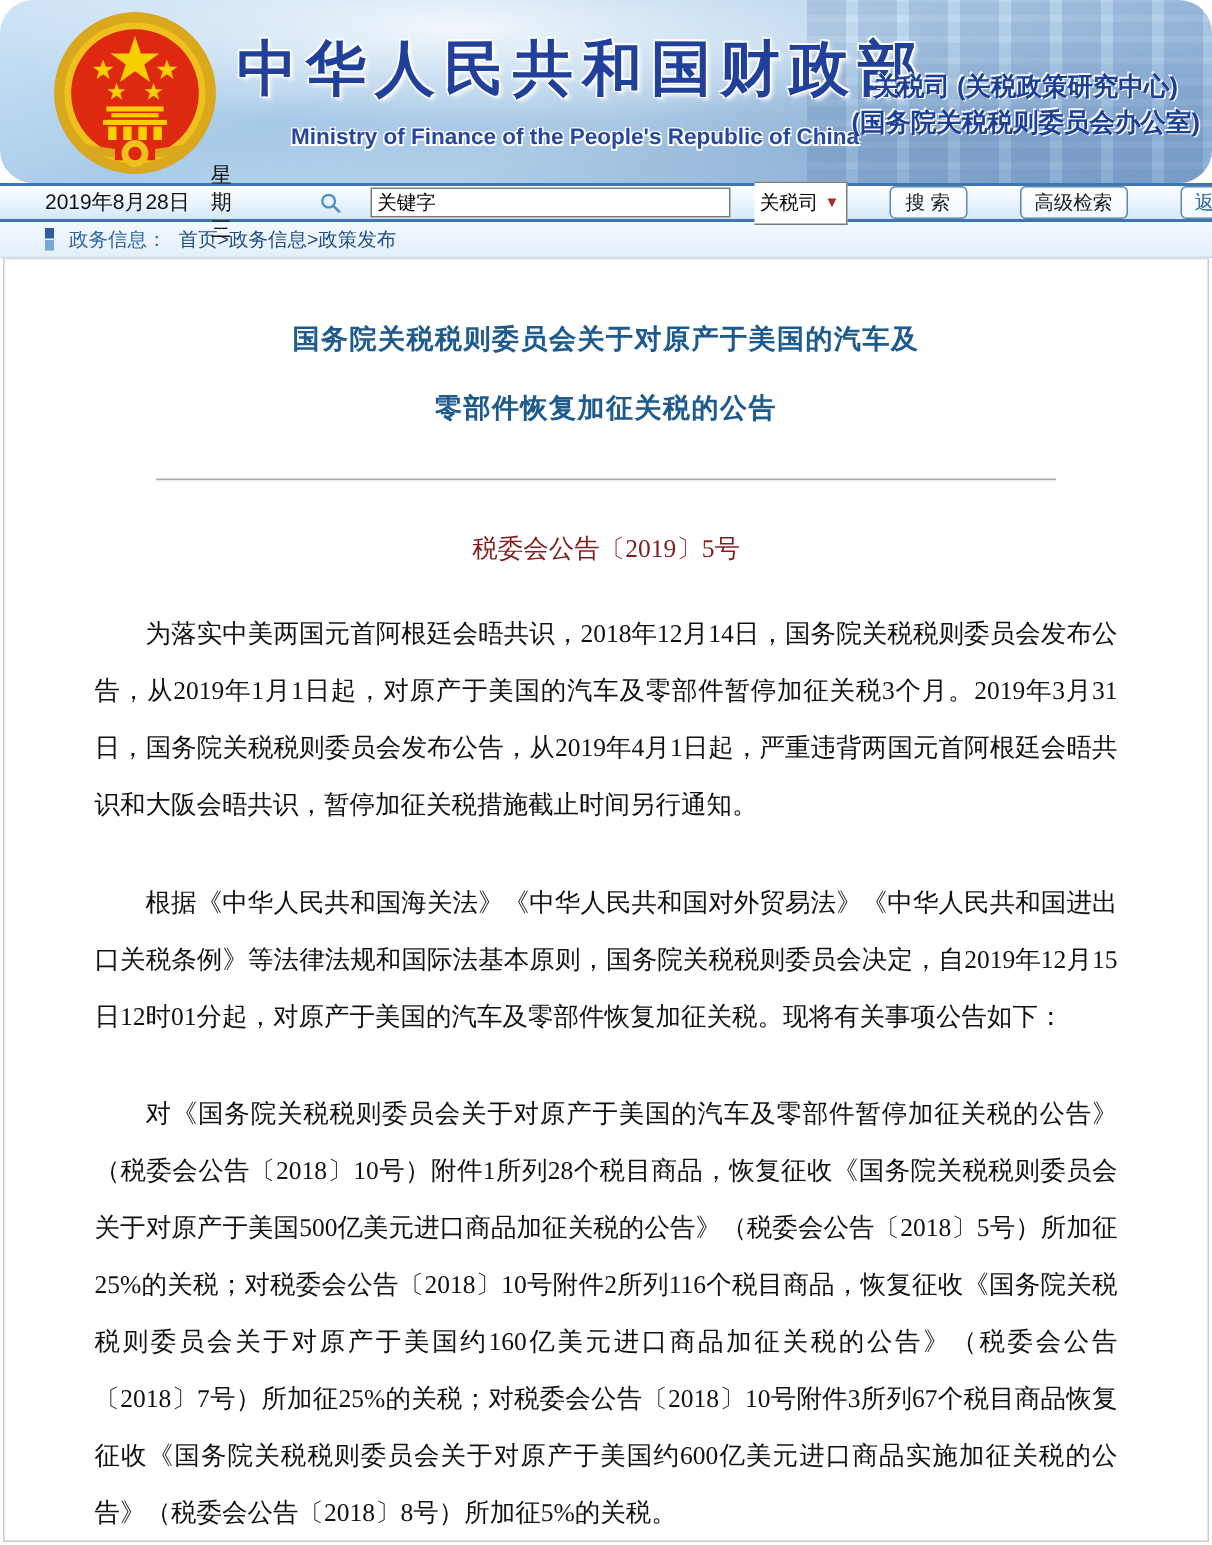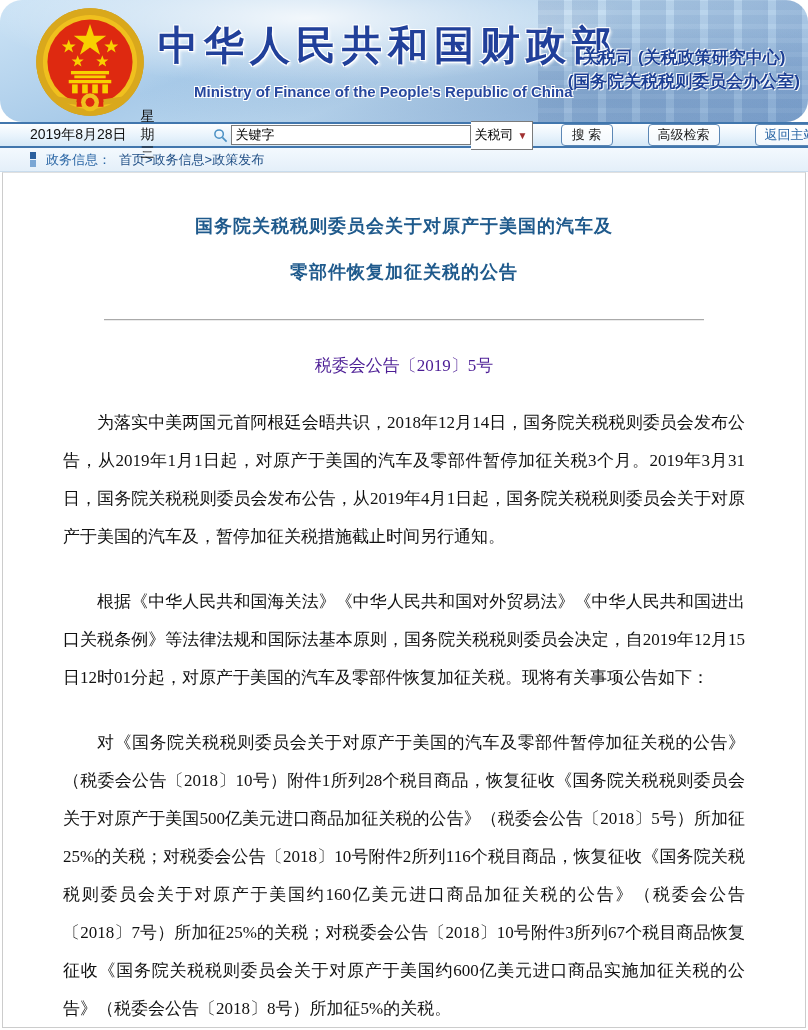--- a/index.html
+++ b/index.html
@@ -62,21 +62,21 @@
     position: relative; height: 26px;
     border-top: 2px solid #4176ad;
     border-bottom: 2px solid #4176ad;
     background: linear-gradient(180deg, #fdfeff 0%, #e8f3fc 55%, #d5e8f7 100%);
     display: flex; align-items: center;
     font-family: "Liberation Sans", "DejaVu Sans", sans-serif;
     font-size: 14px;
   }
   .nav-date { margin-left: 30px; color: #111; white-space: nowrap; }
   .nav-weekday { margin-left: 14px; color: #111; }
-  .search-group { display: flex; align-items: center; margin-left: 58px; }
+  .search-group { display: flex; align-items: center; margin-left: 58px; gap: 16px; }
   .search-icon { width: 15px; height: 15px; margin-right: 3px; }
   .search-input {
     width: 240px; height: 20px; border: 1px solid #7a7a7a; background: #fff;
     font-family: "Liberation Sans", "DejaVu Sans", sans-serif;
     font-size: 13px; padding: 0 4px; color: #000; outline: none;
   }
   .select-box {
     width: 62px; height: 29px; border: 1px solid #7a7a7a; border-left: none;
     background: #fff; display: flex; align-items: center; justify-content: space-between;
     padding: 0 4px; font-size: 13px; cursor: default;
@@ -126,21 +126,21 @@
   .divider {
     margin: 24px auto 0 auto;
     width: 88%;
     border-top: 1px solid #aaaaaa;
     box-shadow: 0 1px 0 rgba(0,0,0,.08);
   }
   .doc-number {
     margin-top: 34px;
     text-align: center;
     font-size: 17px;
-    color: #4c1d95;
+    color: #7f1d1d;
   }
   .article-body p {
     margin-top: 27px;
     font-size: 17px;
     color: #111;
     line-height: 38px;
     text-align: justify;
     text-indent: 2em;
   }
 </style>
@@ -228,20 +228,20 @@
     <div class="article-title">
       <div>国务院关税税则委员会关于对原产于美国的汽车及</div>
       <div>零部件恢复加征关税的公告</div>
     </div>
 
     <div class="divider"></div>
 
     <div class="doc-number">税委会公告〔2019〕5号</div>
 
     <div class="article-body">
-      <p>为落实中美两国元首阿根廷会晤共识，2018年12月14日，国务院关税税则委员会发布公告，从2019年1月1日起，对原产于美国的汽车及零部件暂停加征关税3个月。2019年3月31日，国务院关税税则委员会发布公告，从2019年4月1日起，国务院关税税则委员会关于对原产于美国的汽车及，暂停加征关税措施截止时间另行通知。</p>
+      <p>为落实中美两国元首阿根廷会晤共识，2018年12月14日，国务院关税税则委员会发布公告，从2019年1月1日起，对原产于美国的汽车及零部件暂停加征关税3个月。2019年3月31日，国务院关税税则委员会发布公告，从2019年4月1日起，严重违背两国元首阿根廷会晤共识和大阪会晤共识，暂停加征关税措施截止时间另行通知。</p>
       <p>根据《中华人民共和国海关法》《中华人民共和国对外贸易法》《中华人民共和国进出口关税条例》等法律法规和国际法基本原则，国务院关税税则委员会决定，自2019年12月15日12时01分起，对原产于美国的汽车及零部件恢复加征关税。现将有关事项公告如下：</p>
       <p>对《国务院关税税则委员会关于对原产于美国的汽车及零部件暂停加征关税的公告》（税委会公告〔2018〕10号）附件1所列28个税目商品，恢复征收《国务院关税税则委员会关于对原产于美国500亿美元进口商品加征关税的公告》（税委会公告〔2018〕5号）所加征25%的关税；对税委会公告〔2018〕10号附件2所列116个税目商品，恢复征收《国务院关税税则委员会关于对原产于美国约160亿美元进口商品加征关税的公告》（税委会公告〔2018〕7号）所加征25%的关税；对税委会公告〔2018〕10号附件3所列67个税目商品恢复征收《国务院关税税则委员会关于对原产于美国约600亿美元进口商品实施加征关税的公告》（税委会公告〔2018〕8号）所加征5%的关税。</p>
     </div>
 
   </div>
 
 </div>
 
 </body></html>

